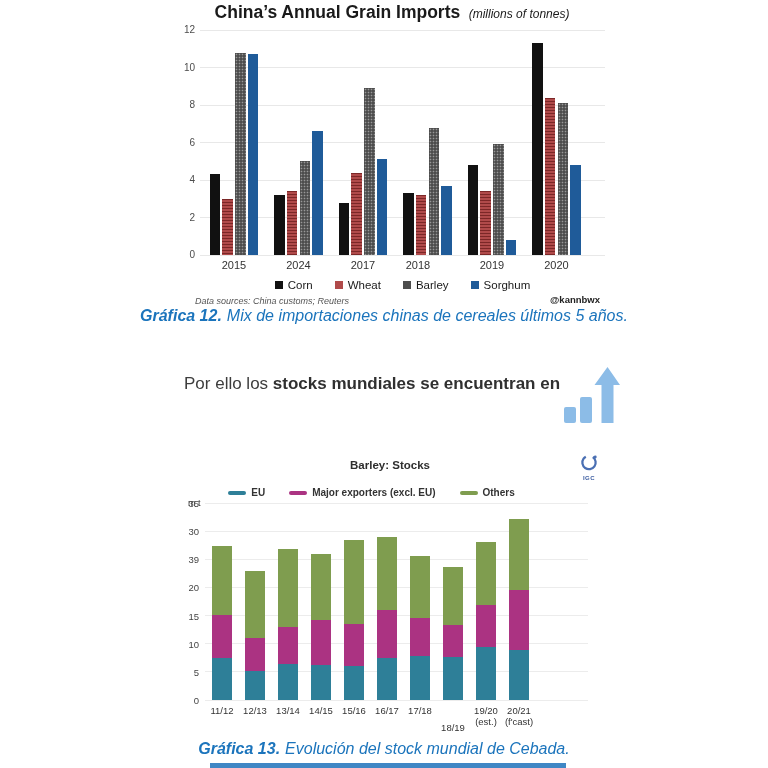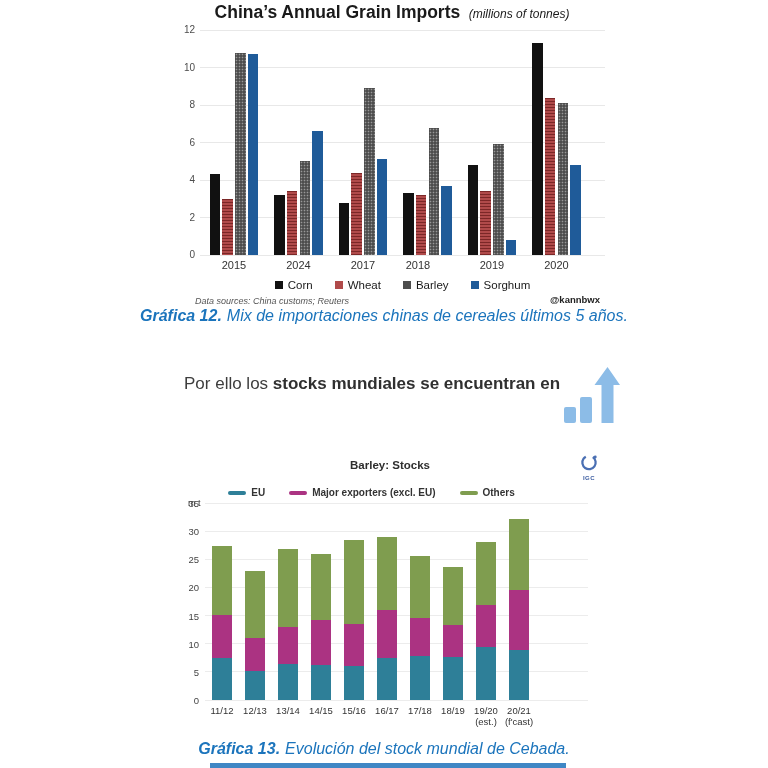--- a/index.html
+++ b/index.html
@@ -171,21 +171,21 @@
         <div class="c2-ylab" style="bottom: -6px;">0</div>
         <div class="gridline" style="bottom: 27.6429px;"></div>
         <div class="c2-ylab" style="bottom: 22.1429px;">5</div>
         <div class="gridline" style="bottom: 55.7857px;"></div>
         <div class="c2-ylab" style="bottom: 50.2857px;">10</div>
         <div class="gridline" style="bottom: 83.9286px;"></div>
         <div class="c2-ylab" style="bottom: 78.4286px;">15</div>
         <div class="gridline" style="bottom: 112.071px;"></div>
         <div class="c2-ylab" style="bottom: 106.571px;">20</div>
         <div class="gridline" style="bottom: 140.214px;"></div>
-        <div class="c2-ylab" style="bottom: 134.714px;">25</div>
+        <div class="c2-ylab" style="bottom: 134.714px;">39</div>
         <div class="gridline" style="bottom: 168.357px;"></div>
         <div class="c2-ylab" style="bottom: 162.857px;">30</div>
         <div class="gridline" style="bottom: 196.5px;"></div>
         <div class="c2-ylab" style="bottom: 191px;">35</div>
         <div class="bar" style="left: 7px; width: 20px; bottom: 0px; height: 42.2143px; background: rgb(46, 127, 152);"></div>
         <div class="bar" style="left: 7px; width: 20px; bottom: 42.2143px; height: 42.7771px; background: rgb(171, 51, 130);"></div>
         <div class="bar" style="left: 7px; width: 20px; bottom: 84.9914px; height: 69.2314px; background: rgb(127, 157, 79);"></div>
         <div class="c2-xlab" style="left: -7px;">
           <div>11/12</div>
         </div>
@@ -221,21 +221,21 @@
         </div>
         <div class="bar" style="left: 205px; width: 20px; bottom: 0px; height: 44.4657px; background: rgb(46, 127, 152);"></div>
         <div class="bar" style="left: 205px; width: 20px; bottom: 44.4657px; height: 37.7114px; background: rgb(171, 51, 130);"></div>
         <div class="bar" style="left: 205px; width: 20px; bottom: 82.1771px; height: 61.9143px; background: rgb(127, 157, 79);"></div>
         <div class="c2-xlab" style="left: 191px;">
           <div>17/18</div>
         </div>
         <div class="bar" style="left: 238px; width: 20px; bottom: 0px; height: 42.7771px; background: rgb(46, 127, 152);"></div>
         <div class="bar" style="left: 238px; width: 20px; bottom: 42.7771px; height: 32.0829px; background: rgb(171, 51, 130);"></div>
         <div class="bar" style="left: 238px; width: 20px; bottom: 74.86px; height: 57.9743px; background: rgb(127, 157, 79);"></div>
-        <div class="c2-xlab" style="left: 224px;">
+        <div class="c2-xlab" style="left: 224px; margin-top: 17px;">
           <div>18/19</div>
         </div>
         <div class="bar" style="left: 271px; width: 20px; bottom: 0px; height: 52.9086px; background: rgb(46, 127, 152);"></div>
         <div class="bar" style="left: 271px; width: 20px; bottom: 52.9086px; height: 41.6514px; background: rgb(171, 51, 130);"></div>
         <div class="bar" style="left: 271px; width: 20px; bottom: 94.56px; height: 63.04px; background: rgb(127, 157, 79);"></div>
         <div class="c2-xlab" style="left: 257px;">
           <div>19/20</div>
           <div>(est.)</div>
         </div>
         <div class="bar" style="left: 304px; width: 20px; bottom: 0px; height: 50.0943px; background: rgb(46, 127, 152);"></div>

